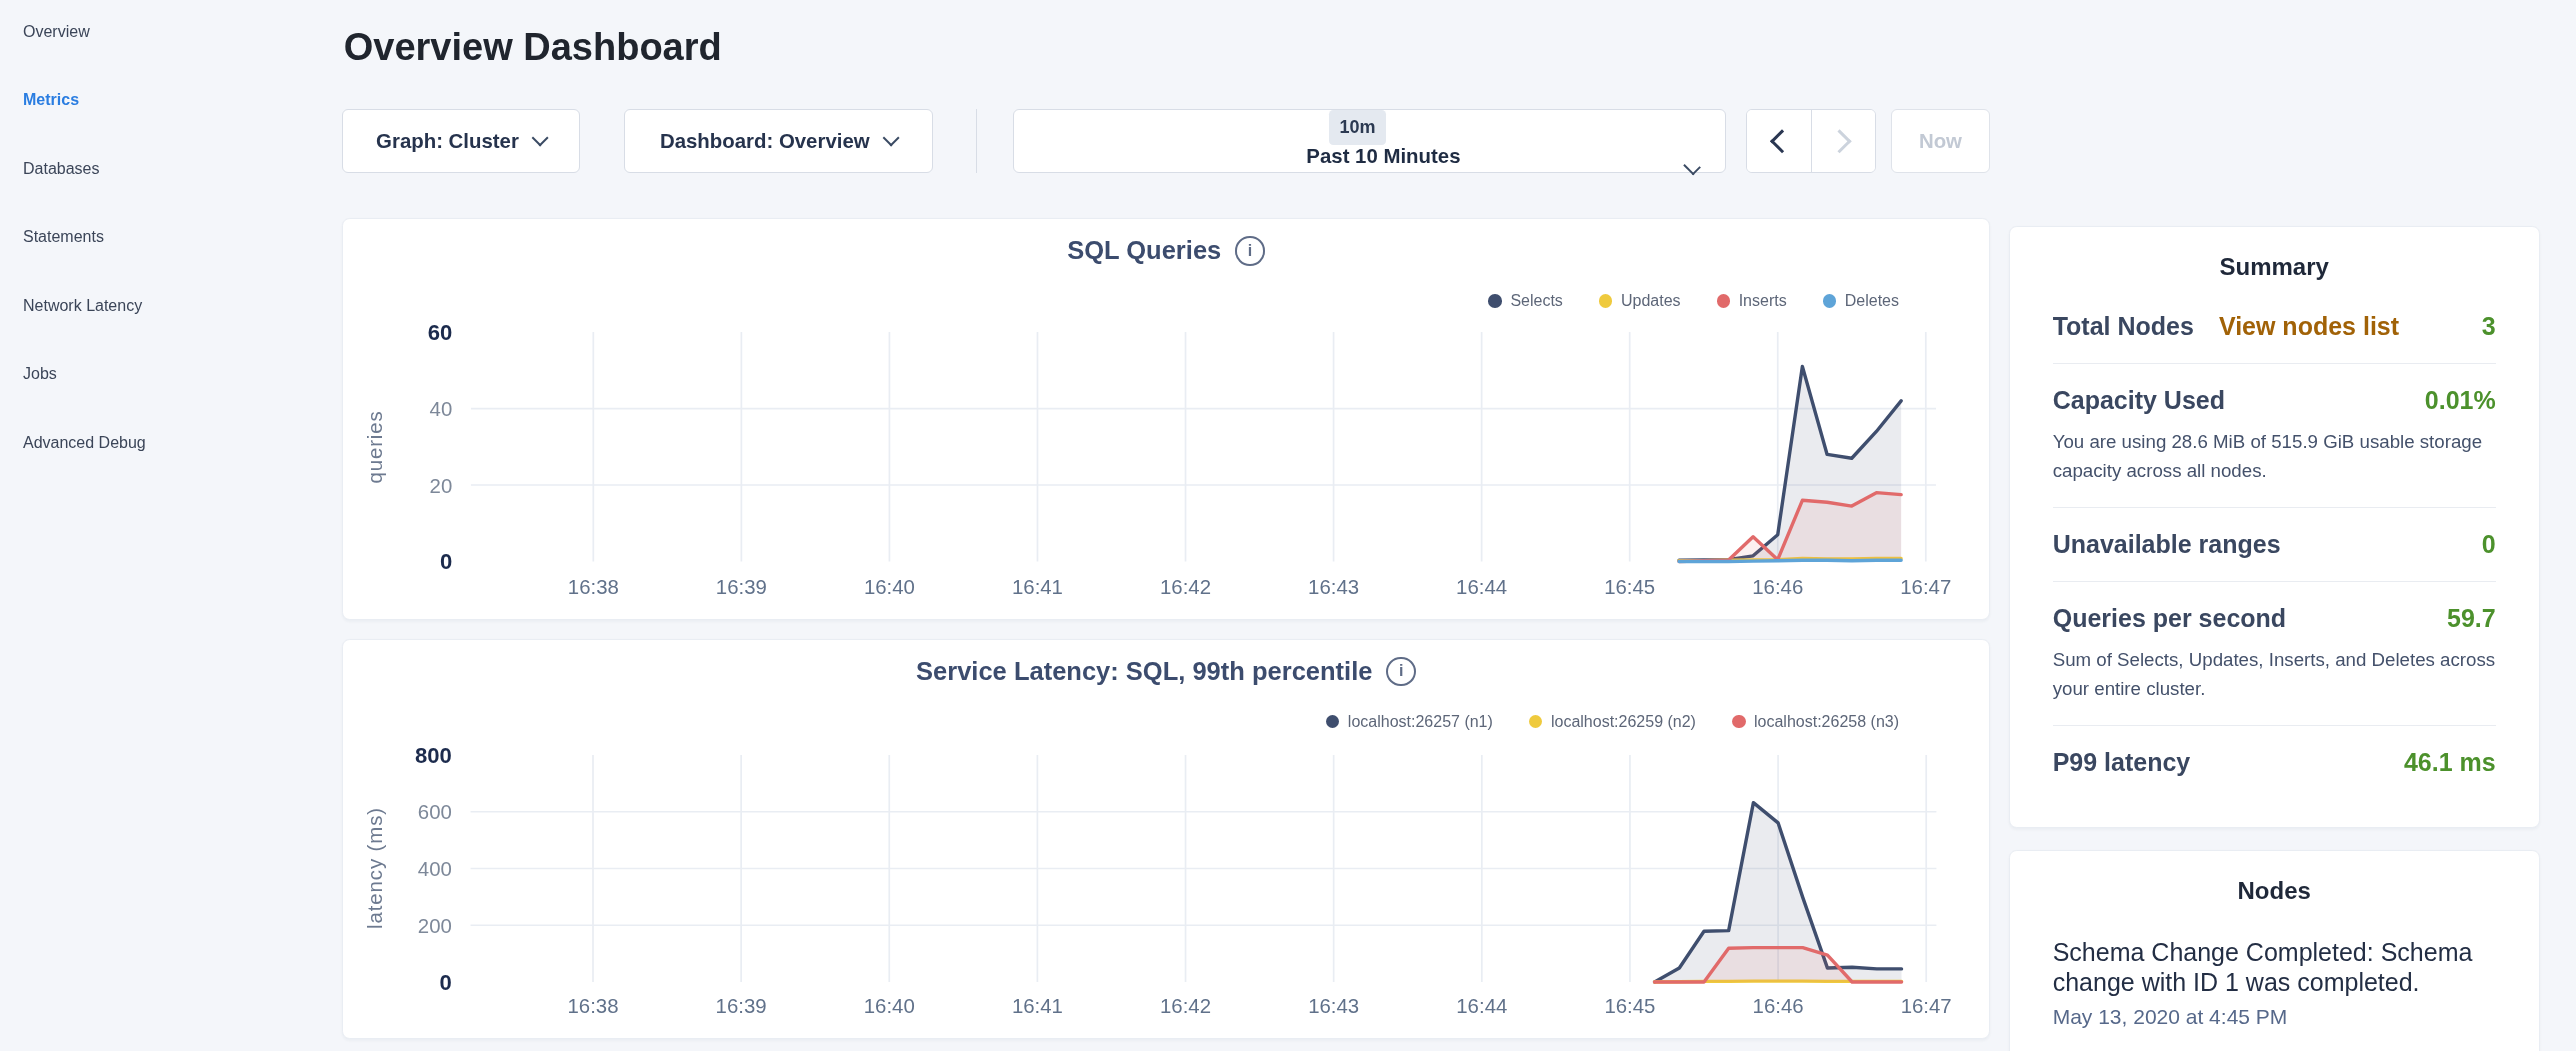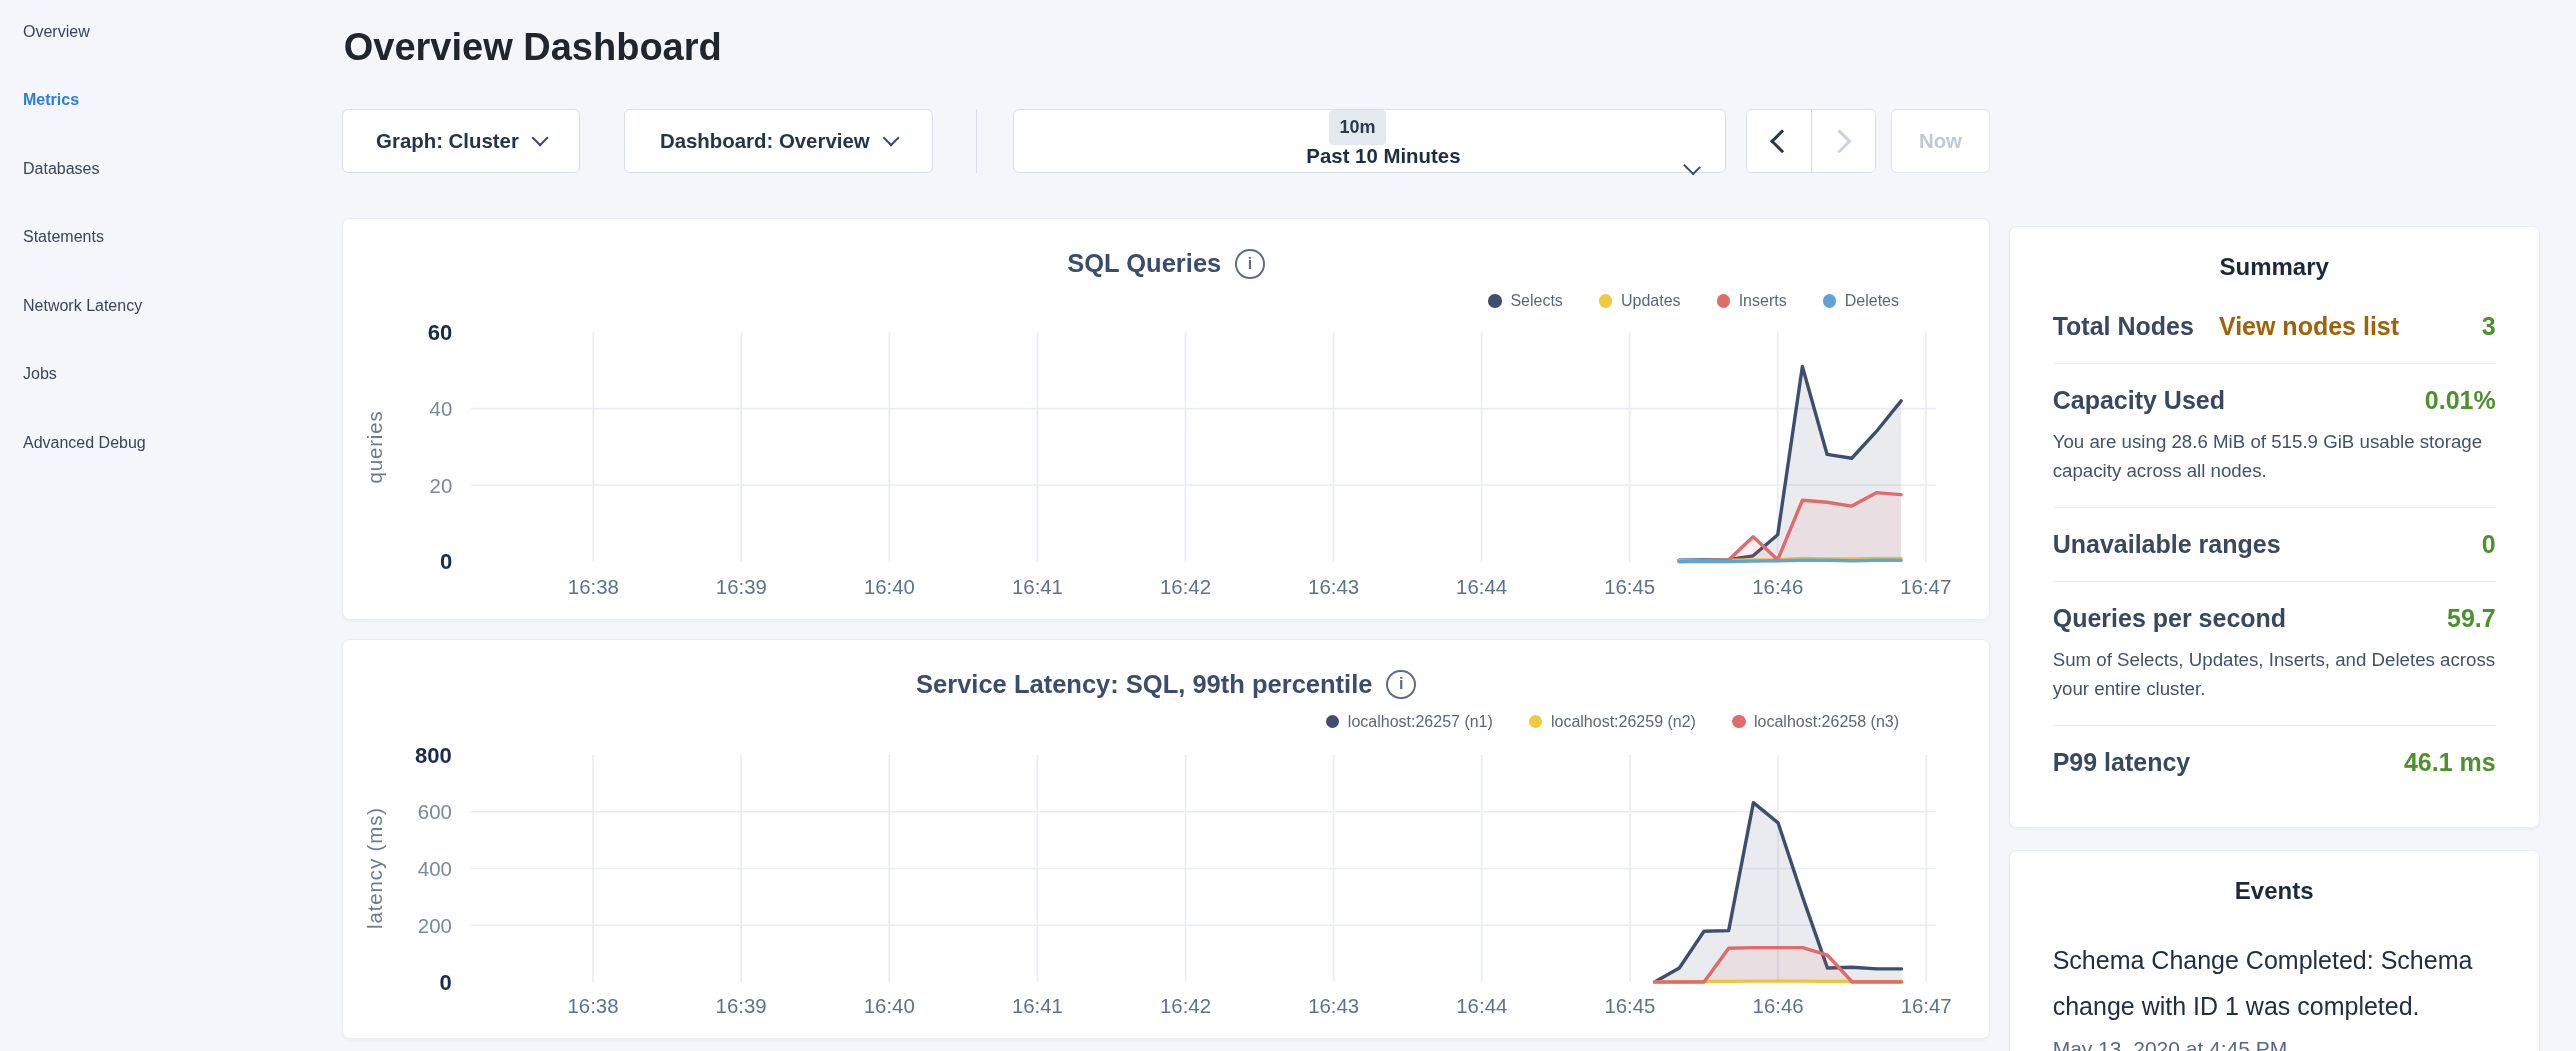--- a/index.html
+++ b/index.html
@@ -48,21 +48,21 @@
   .nowbtn{width:101px;margin-left:15.3px;border-color:#dfe3ea;color:#c2c9d4;}
 
   
   .card{background:#fff;border:0.9px solid #e9edf3;border-radius:7.7px;
     box-shadow:0 1.7px 2.6px rgba(33,43,67,0.04);box-sizing:border-box;}
 
   .chart-card{position:relative;width:1648px;}
   .chart-card.c1{height:402px;margin-top:45px;}
   .chart-card.c2{height:400px;margin-top:18.7px;}
   .chart-card svg{position:absolute;left:0;top:0;}
-  .chart-head{position:absolute;top:30px;left:0;right:0;display:flex;
+  .chart-head{position:absolute;top:17px;left:0;right:0;display:flex;
     justify-content:center;align-items:center;gap:14px;}
   .chart-title{margin:0;font-size:25.5px;font-weight:700;color:#3c4c6e;}
   .info-icon{width:25.5px;height:25.5px;border:2.6px solid #5f6c87;border-radius:50%;
     display:inline-flex;align-items:center;justify-content:center;
     font-size:16px;font-weight:700;color:#5f6c87;cursor:pointer;font-style:normal;}
   .legend{position:absolute;top:73px;right:90px;display:flex;gap:36px;align-items:center;}
   .lg-item{display:inline-flex;align-items:center;gap:8.5px;font-size:16px;color:#5d6678;cursor:pointer;}
   .lg-dot{width:13.6px;height:13.6px;border-radius:50%;display:inline-block;}
   .ylab{position:absolute;left:-95px;top:216px;width:255px;height:24px;text-align:center;
     transform:rotate(-90deg);font-size:20.4px;color:#6d7a90;letter-spacing:0.9px;}
@@ -75,21 +75,21 @@
   .events-card{margin-top:22px;height:272px;}
   .rail-title{text-align:center;padding-top:25.5px;font-size:24px;font-weight:700;color:#1f2839;margin:0;}
   .srow{padding:22px 0;border-top:1.7px solid #e9ecf1;}
   .summary-card .srow.first{border-top:none;margin-top:31px;padding-top:0;}
   .srow-top{display:flex;align-items:baseline;}
   .srow-label{font-size:25px;font-weight:700;color:#3a4760;}
   .srow-link{font-size:25px;font-weight:600;color:#a16207;text-decoration:none;margin-left:25px;cursor:pointer;}
   .srow-value{margin-left:auto;font-size:25px;font-weight:700;color:#4c912c;white-space:nowrap;}
   .srow-desc{margin:12px 0 0;font-size:18.7px;line-height:29px;color:#44516b;}
   .event{padding-top:32px;}
-  .event-text{margin:0;font-size:25px;line-height:46px;color:#232e44;}
+  .event-text{margin:0;font-size:25px;line-height:30px;color:#232e44;}
   .event-time{margin:8.5px 0 0;font-size:21px;color:#56688a;}
 </style>
 </head>
 <body>
 
 <div class="app">
 
   <nav class="sidebar">
     <a class="side-item">Overview</a>
     <a class="side-item active">Metrics</a>
@@ -287,21 +287,21 @@
 
       <div class="srow">
         <div class="srow-top">
           <span class="srow-label">P99 latency</span>
           <span class="srow-value">46.1 ms</span>
         </div>
       </div>
     </div>
 
     <div class="card rail-card events-card">
-      <h3 class="rail-title">Events</h3>
+      <h3 class="rail-title">Nodes</h3>
       <div class="event">
         <p class="event-text">Schema Change Completed: Schema change with ID 1 was completed.</p>
         <p class="event-time">May 13, 2020 at 4:45 PM</p>
       </div>
     </div>
   </aside>
 </div>
 
 
 </body></html>

